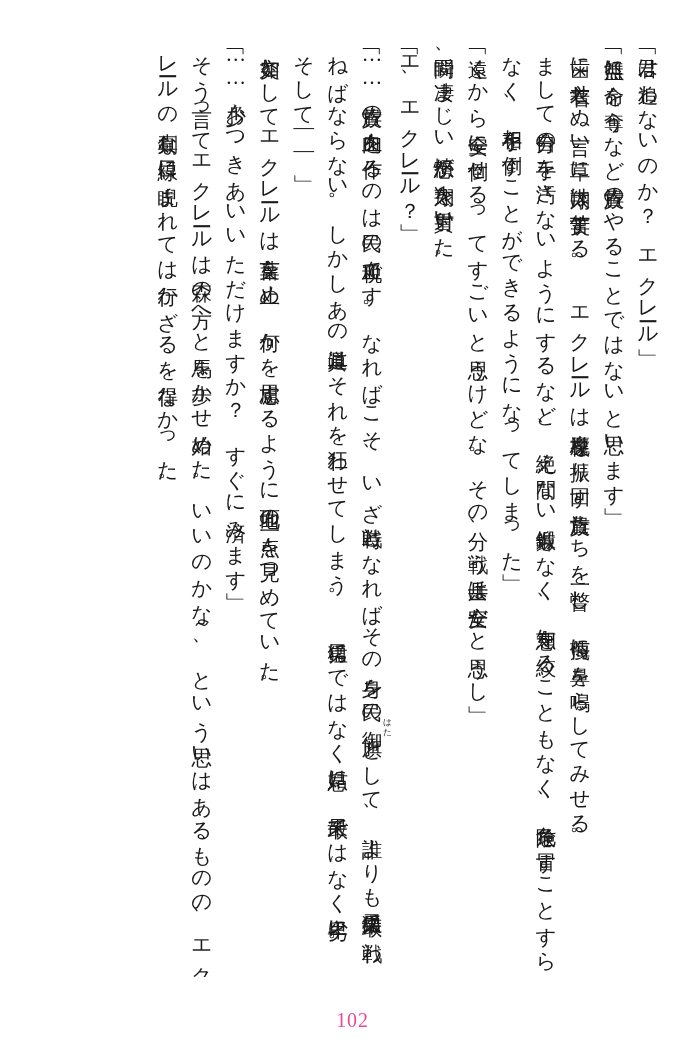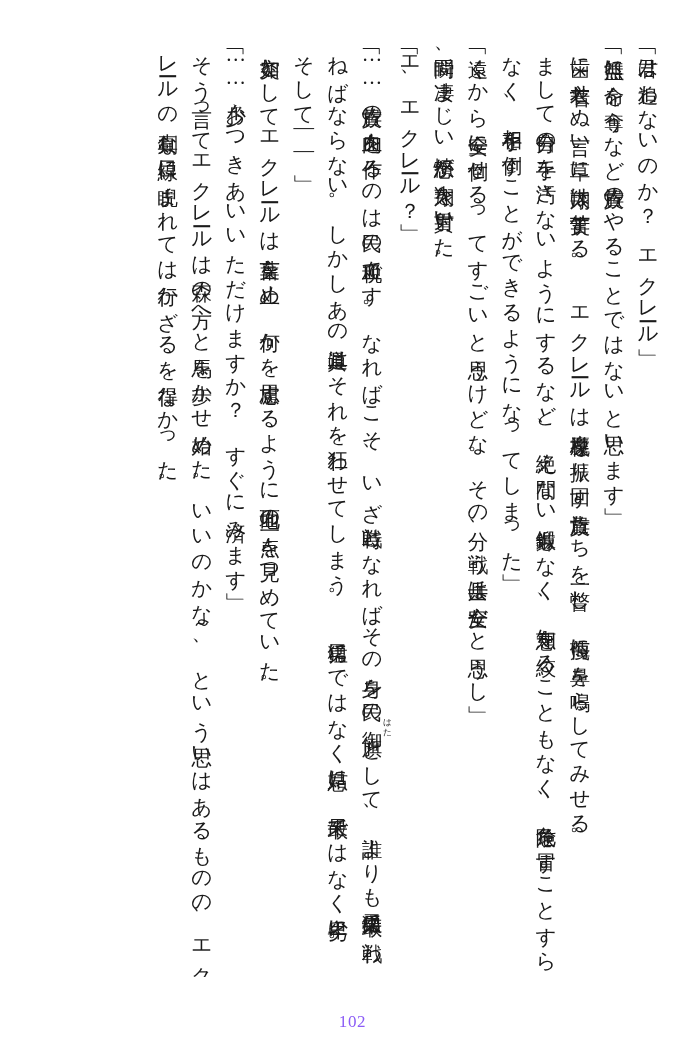--- a/index.html
+++ b/index.html
@@ -55,23 +55,23 @@
     font-size: 0.42em;
     letter-spacing: 0;
     line-height: 1;
   }
   #page-number {
     position: absolute;
     left: 12px;
     right: 0;
     bottom: 18px;
     text-align: center;
-    font-size: 17px;
+    font-size: 20px;
     font-family: "Liberation Serif", "DejaVu Serif", serif;
-    color: #8b5cf6;
+    color: #ec4899;
     letter-spacing: 0.04em;
   }
 </style>
 </head>
 <body>
 
 <div id="page">
 
   <div id="text-body">
 

